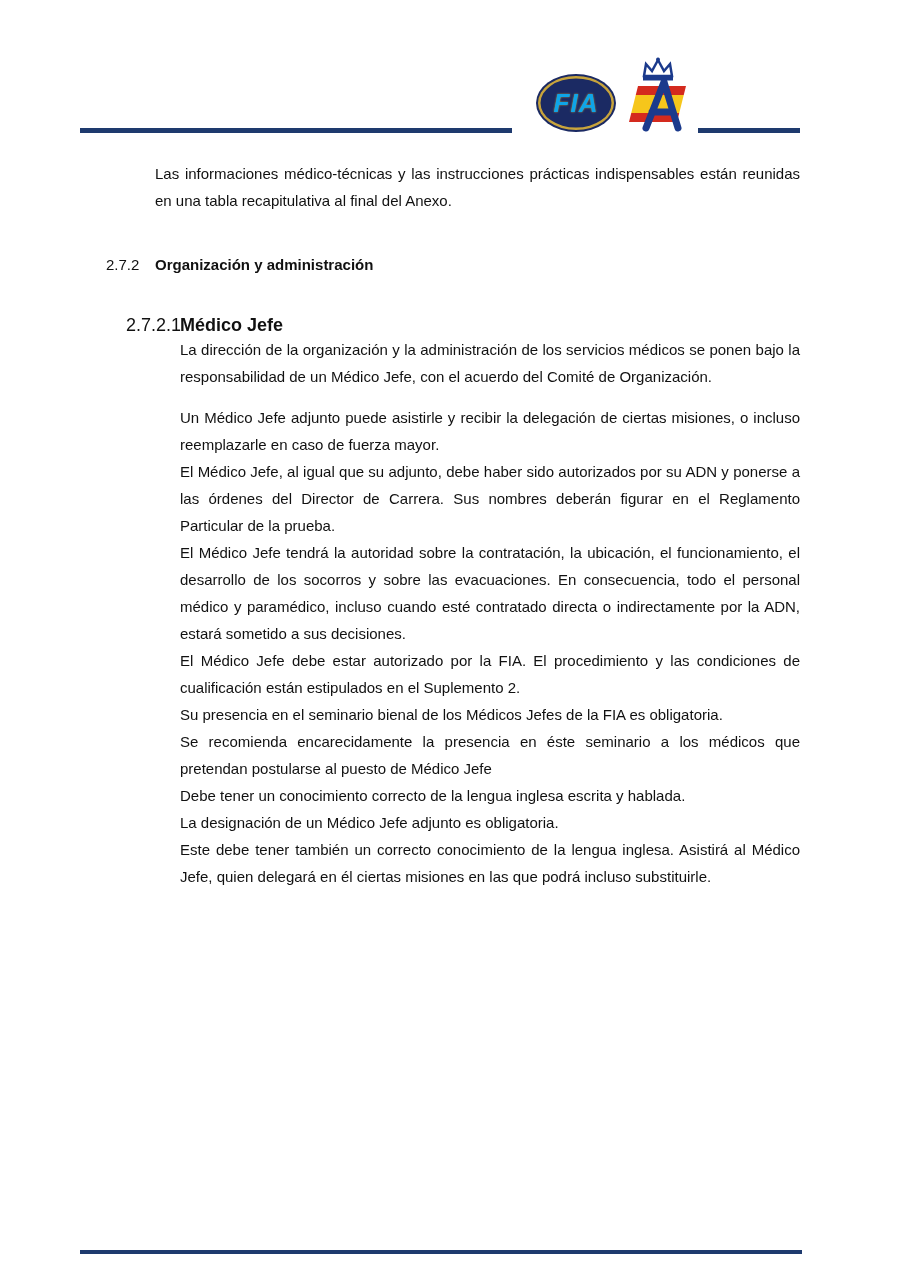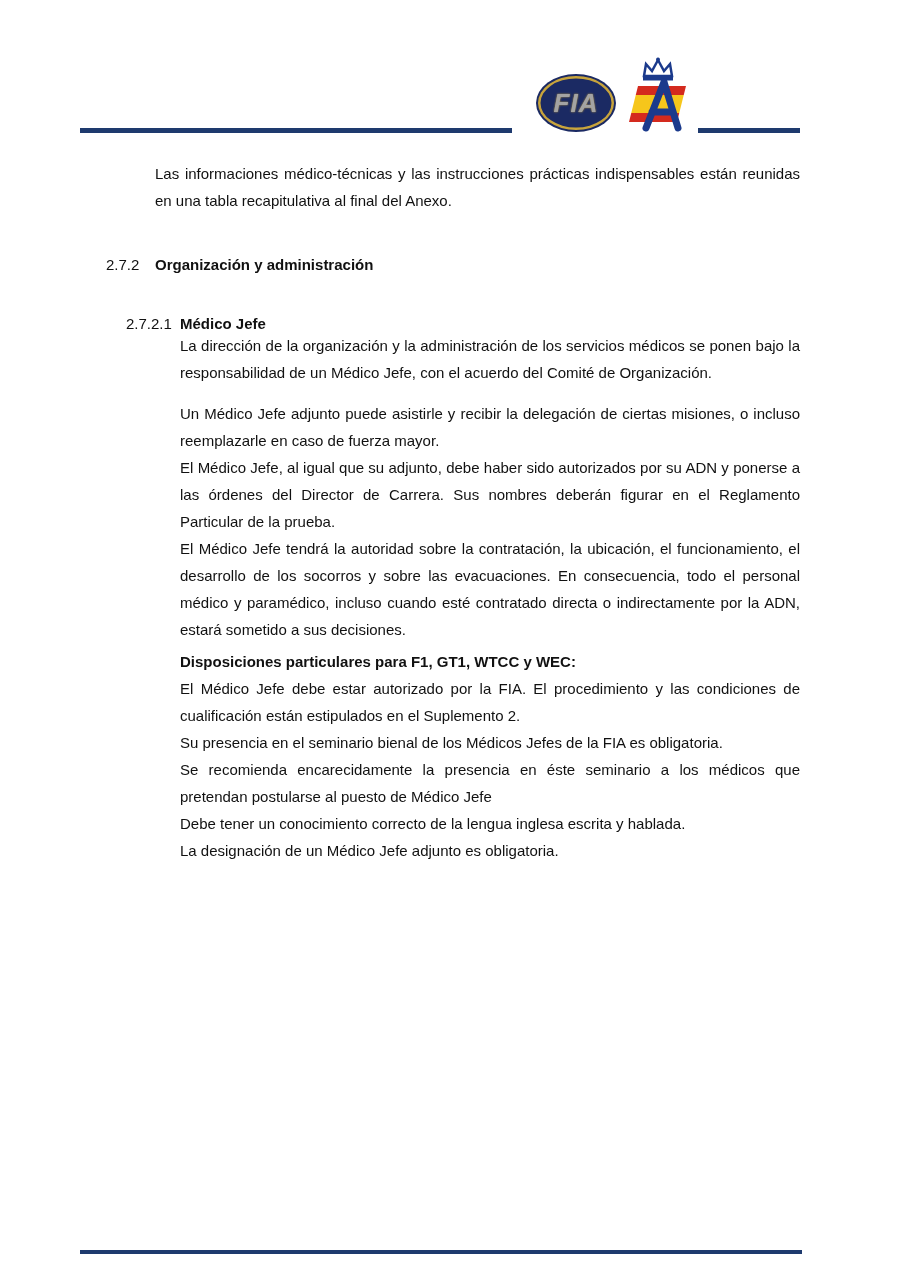--- a/index.html
+++ b/index.html
@@ -39,21 +39,21 @@
     background: #1b2a63;
     border-radius: 50%;
     box-shadow: inset 0 0 0 2.5px #c8a43c, 0 0 0 2px #1b2a63;
     display: flex;
     align-items: center;
     justify-content: center;
     font-style: italic;
     font-weight: bold;
     font-size: 26px;
     letter-spacing: 1px;
-    color: #a3a3a3;
+    color: #0ea5e9;
     text-shadow: 0 0 2px #c8a43c;
   }
   .rfeda-logo {
     position: absolute;
     left: 624px;
     top: 56px;
   }
 
   
   .content {
@@ -79,21 +79,21 @@
     font-size: 15px;
     display: flex;
     align-items: flex-end;
   }
   .sec-num { width: 49px; }
   .sec-title { font-weight: bold; }
 
   .subsection { margin-top: 42px; }
   .subsec-heading {
     margin-left: 126px;
-    font-size: 15px;
+    font-size: 18px;
     display: flex;
   }
   .subsec-num { width: 54px; }
   .subsec-title { font-weight: bold; }
 
   .subsec-body {
     margin-left: 180px;
     width: 620px;
     font-size: 15px;
     line-height: 1.8;
@@ -150,26 +150,26 @@
         <span class="subsec-num">2.7.2.1</span>
         <span class="subsec-title">Médico Jefe</span>
       </div>
 
       <div class="subsec-body">
         <p>La dirección de la organización y la administración de los servicios médicos se ponen bajo la responsabilidad de un Médico Jefe, con el acuerdo del Comité de Organización.</p>
         <p class="gap">Un Médico Jefe adjunto puede asistirle y recibir la delegación de ciertas misiones, o incluso reemplazarle en caso de fuerza mayor.</p>
         <p>El Médico Jefe, al igual que su adjunto, debe haber sido autorizados por su ADN y ponerse a las órdenes del Director de Carrera. Sus nombres deberán figurar en el Reglamento Particular de la prueba.</p>
         <p>El Médico Jefe tendrá la autoridad sobre la contratación, la ubicación, el funcionamiento, el desarrollo de los socorros y sobre las evacuaciones. En consecuencia, todo el personal médico y paramédico, incluso cuando esté contratado directa o indirectamente por la ADN, estará sometido a sus decisiones.</p>
 
-        <p class="bold-head">Disposiciones particulares para F1, GT1, WTCC y WEC:</p>
 
         <p>El Médico Jefe debe estar autorizado por la FIA. El procedimiento y las condiciones de cualificación están estipulados en el Suplemento 2.</p>
         <p>Su presencia en el seminario bienal de los Médicos Jefes de la FIA es obligatoria.</p>
         <p>Se recomienda encarecidamente la presencia en éste seminario a los médicos que pretendan postularse al puesto de Médico Jefe</p>
         <p>Debe tener un conocimiento correcto de la lengua inglesa escrita y hablada.</p>
         <p>La designación de un Médico Jefe adjunto es obligatoria.</p>
+        <p>Este debe tener también un correcto conocimiento de la lengua inglesa. Asistirá al Médico Jefe, quien delegará en él ciertas misiones en las que podrá incluso substituirle.</p>
       </div>
     </div>
 
   </div>
 
   <div class="rule rule-bottom"></div>
 </div>
 
 </body></html>

